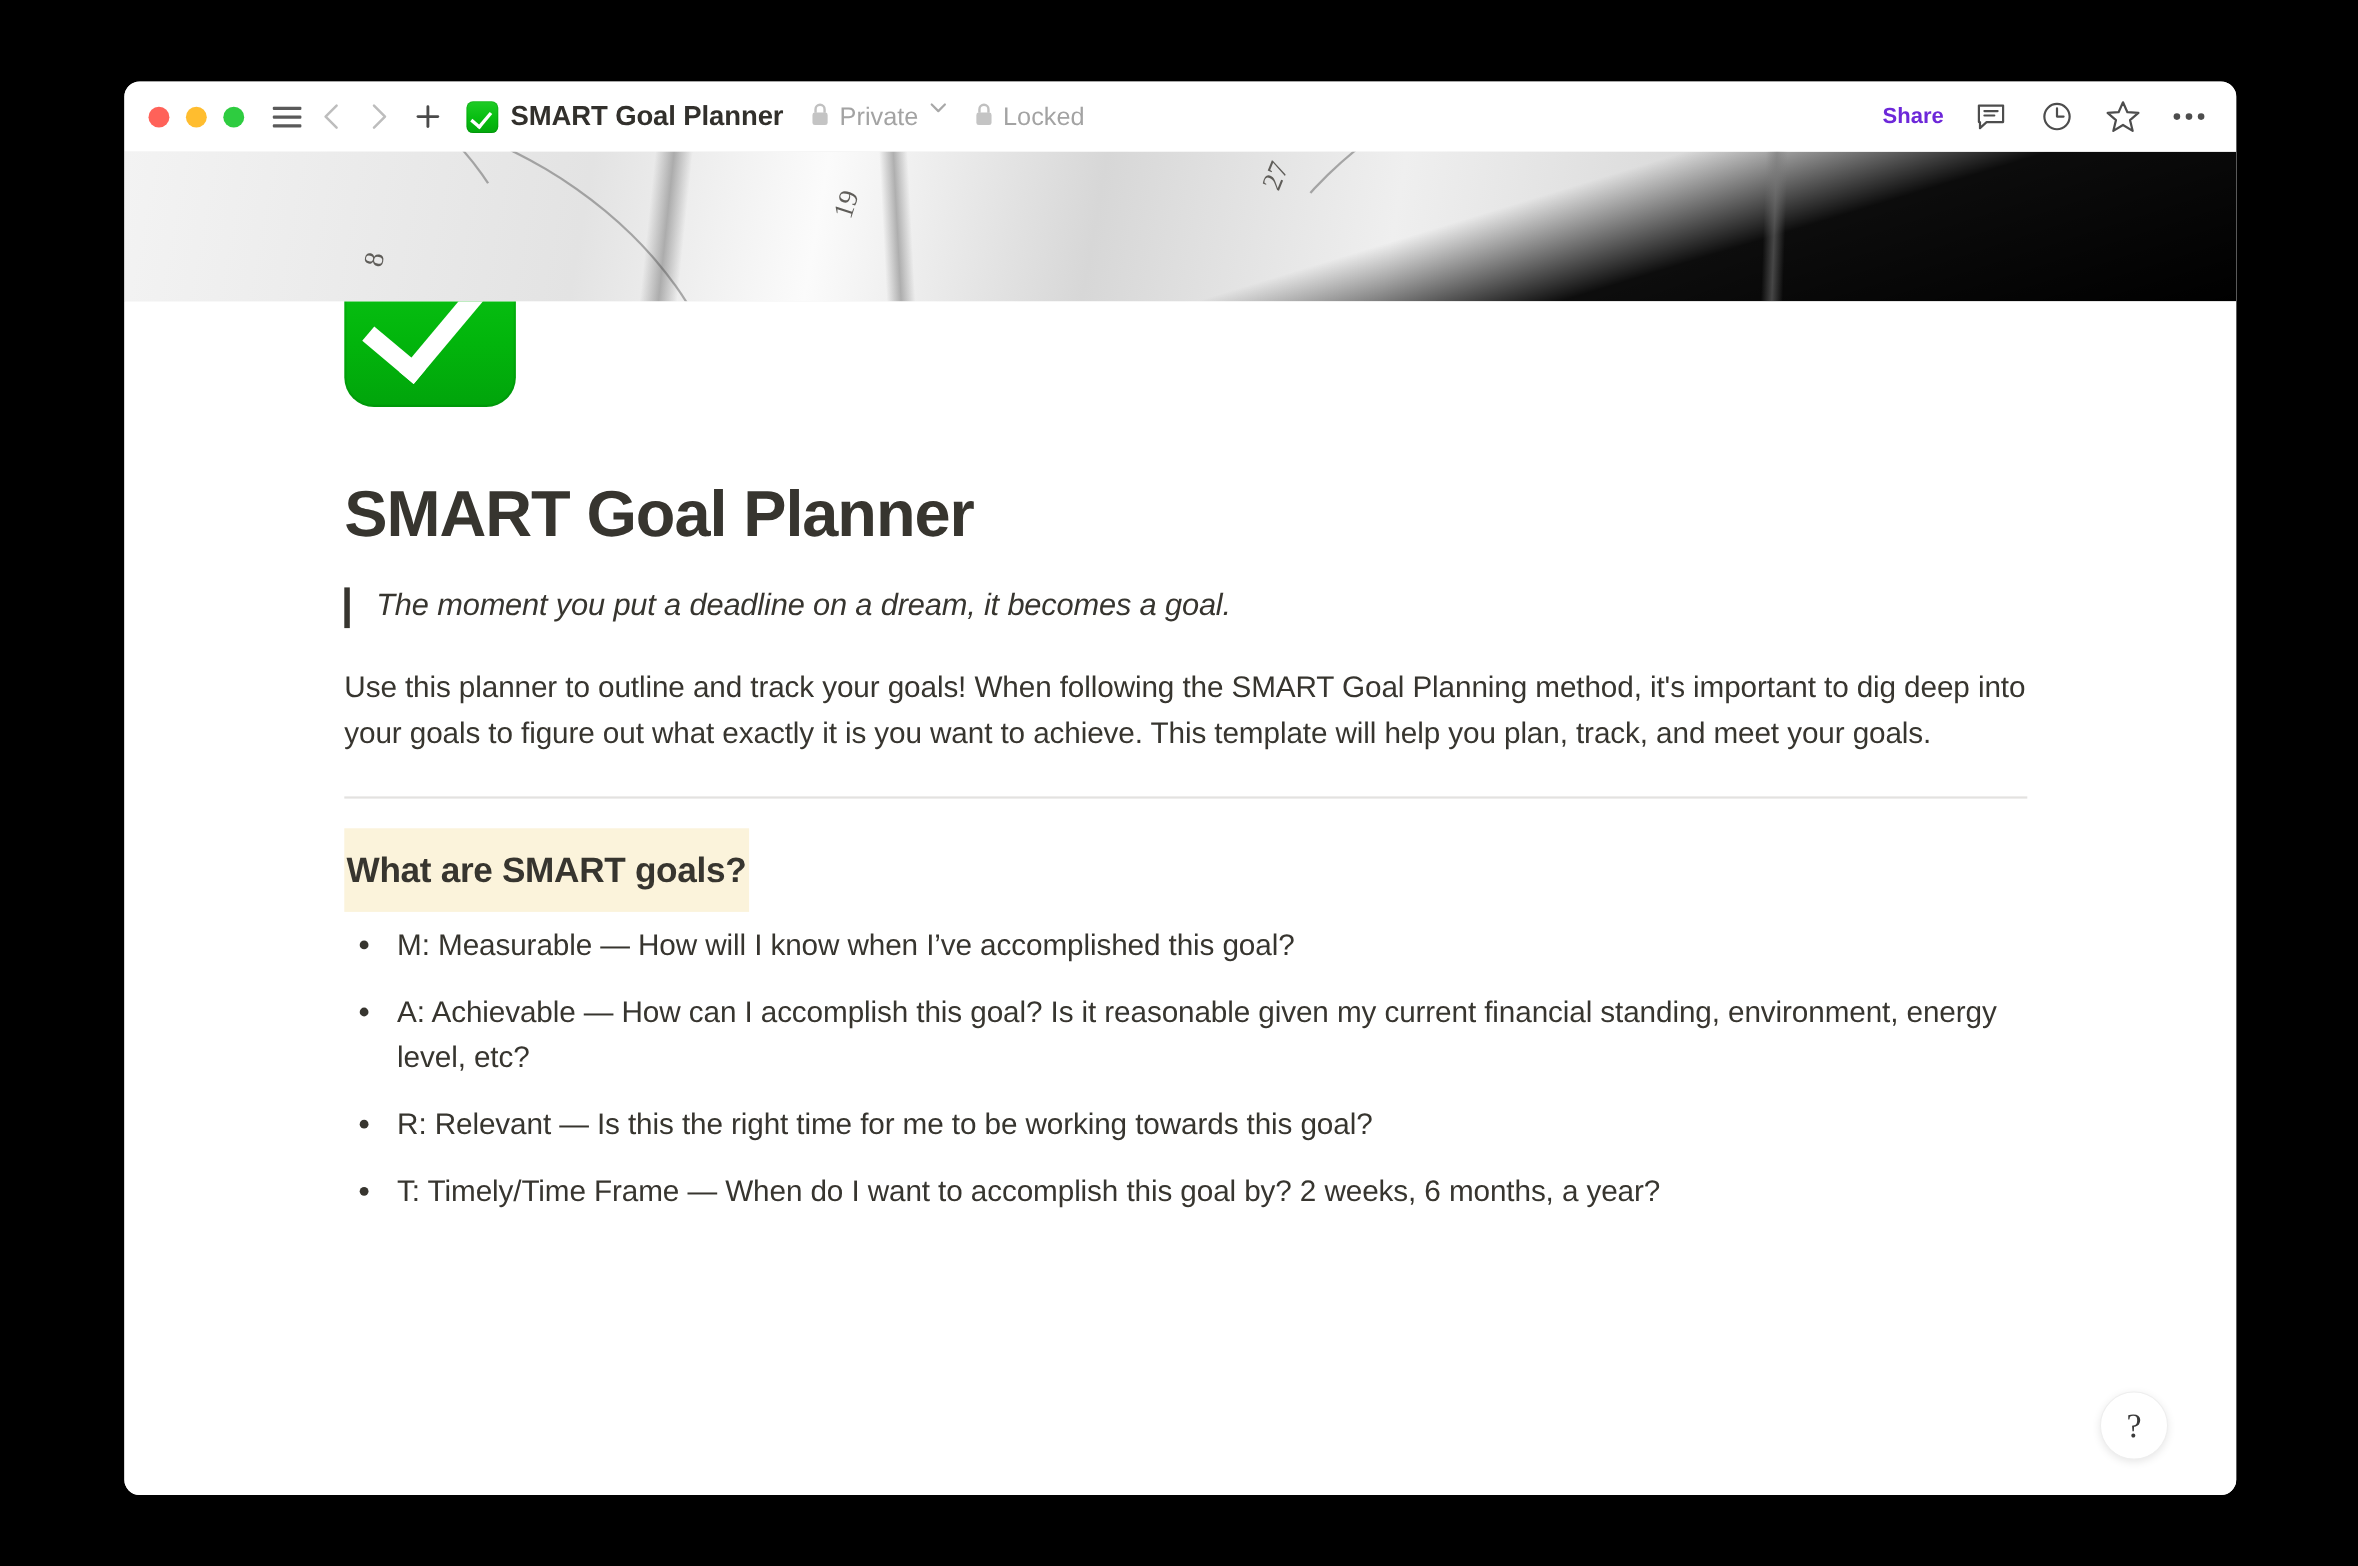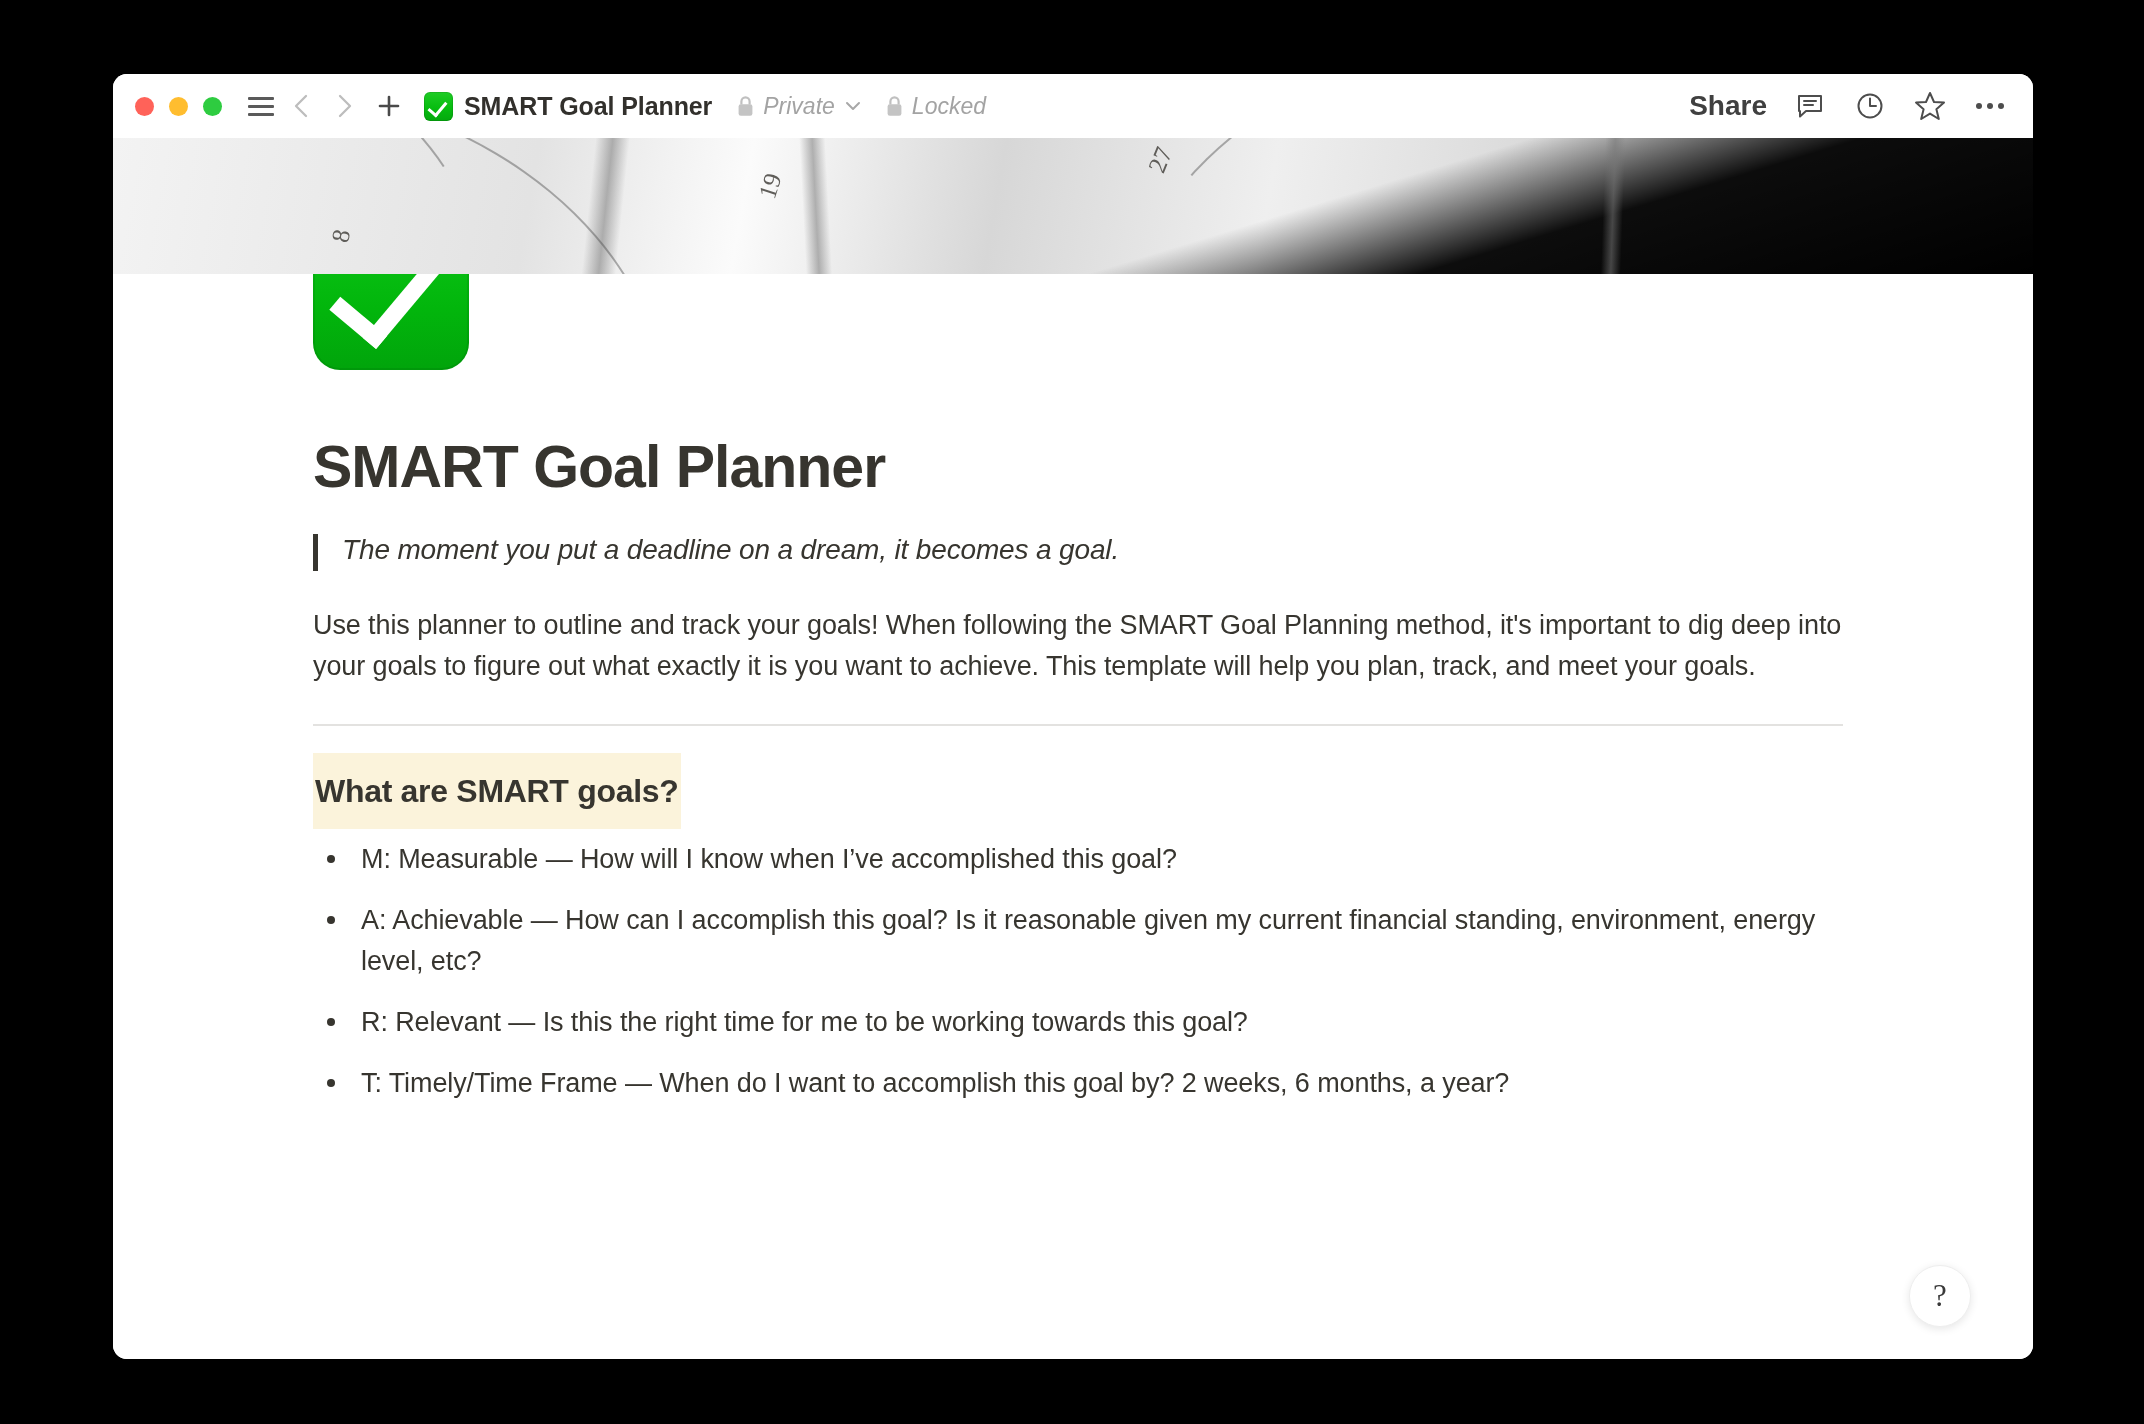--- a/index.html
+++ b/index.html
@@ -91,41 +91,40 @@
   #page-chip-title {
     font-size: 25px;
     font-weight: 600;
     color: #32302c;
     white-space: nowrap;
     letter-spacing: -0.1px;
   }
 
   .meta-chip {
     display: flex;
-    align-items: center;
+    align-items: flex-start;
     gap: 8px;
     margin-left: 24px;
     color: #a3a3a3;
     font-size: 23px;
     white-space: nowrap;
-    font-style: italic;
   }
   .lock-ico { flex: 0 0 auto; }
   .caret-ico { margin-left: 2px; stroke: #a8a8a8; stroke-width: 2; fill: none; stroke-linecap: round; stroke-linejoin: round; }
 
   #toolbar-right {
     margin-left: auto;
     display: flex;
     align-items: center;
     gap: 26px;
   }
   #share-button {
-    font-size: 28px;
+    font-size: 20px;
     font-weight: 600;
-    color: #404040;
+    color: #6d28d9;
     white-space: nowrap;
   }
   .tb-right-ico { stroke: #4d4d4d; stroke-width: 2; fill: none; stroke-linecap: round; stroke-linejoin: round; }
   .dots-ico { display: flex; align-items: center; gap: 5px; }
   .dots-ico i { width: 6px; height: 6px; border-radius: 50%; background: #4d4d4d; display: block; }
 
   
   #cover {
     position: relative;
     flex: 0 0 136px;

